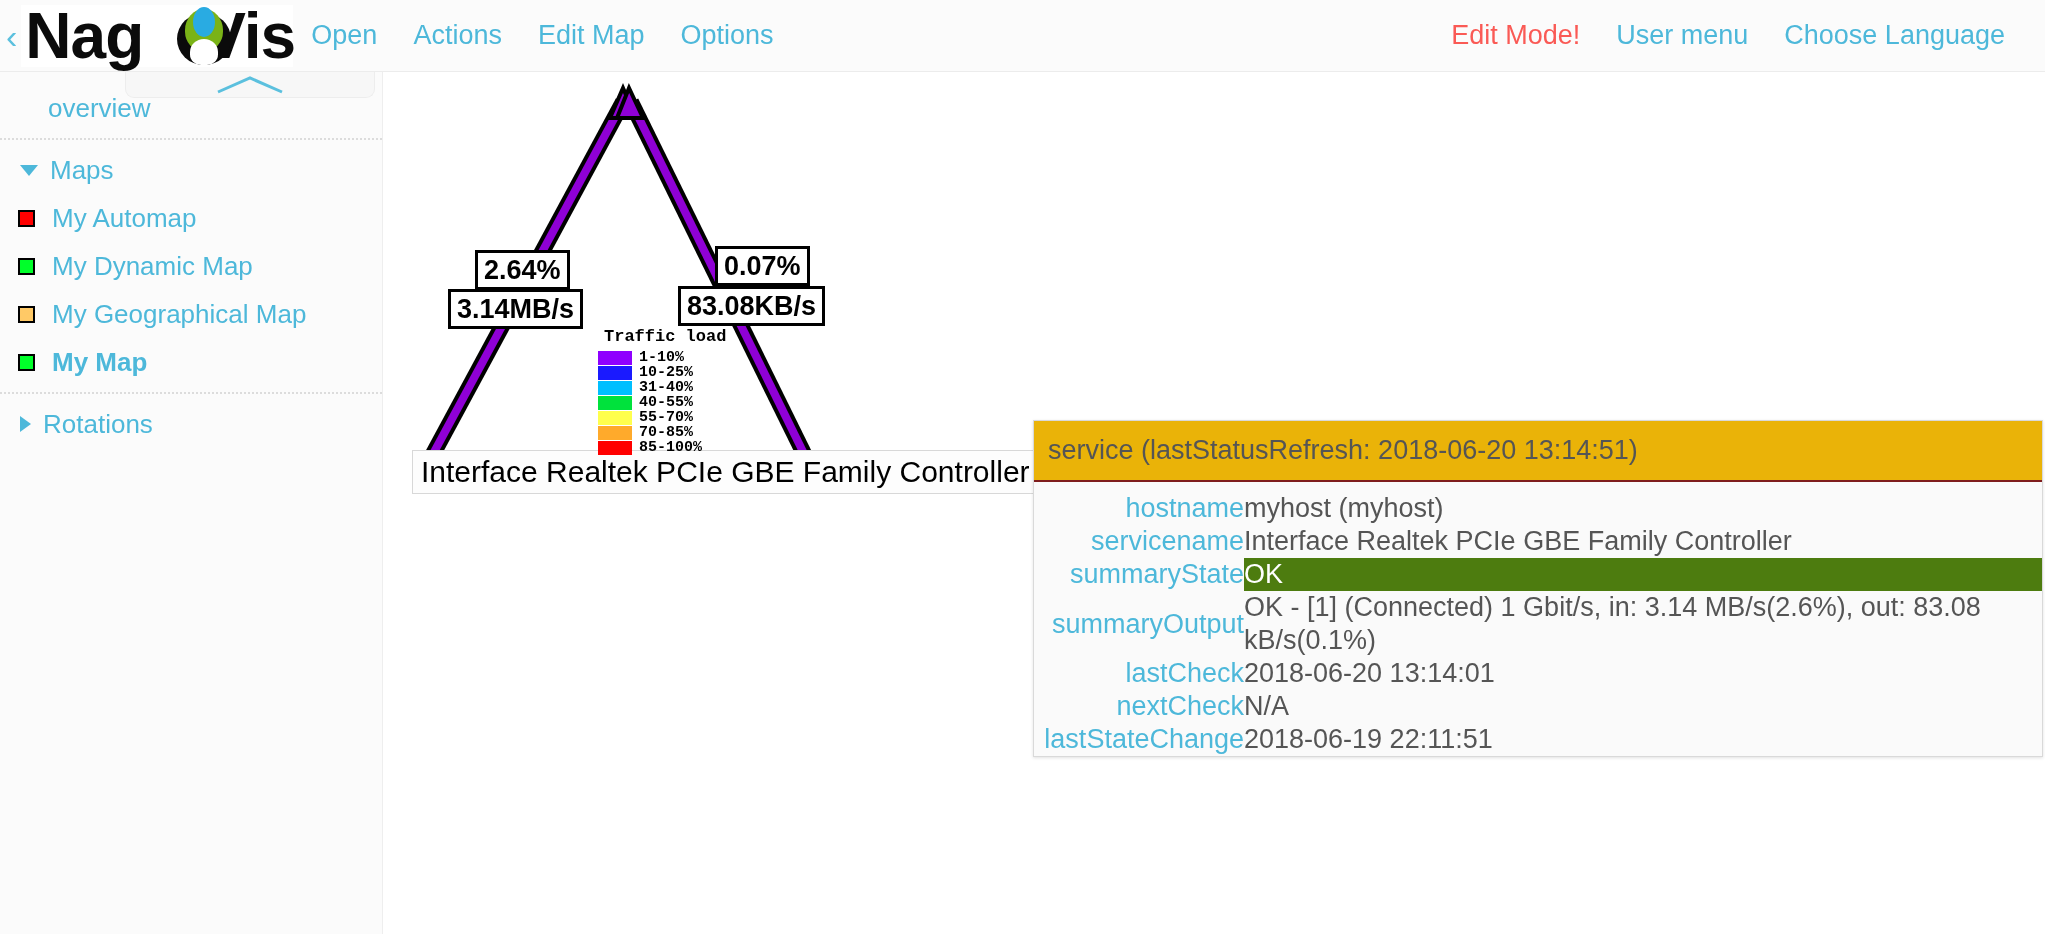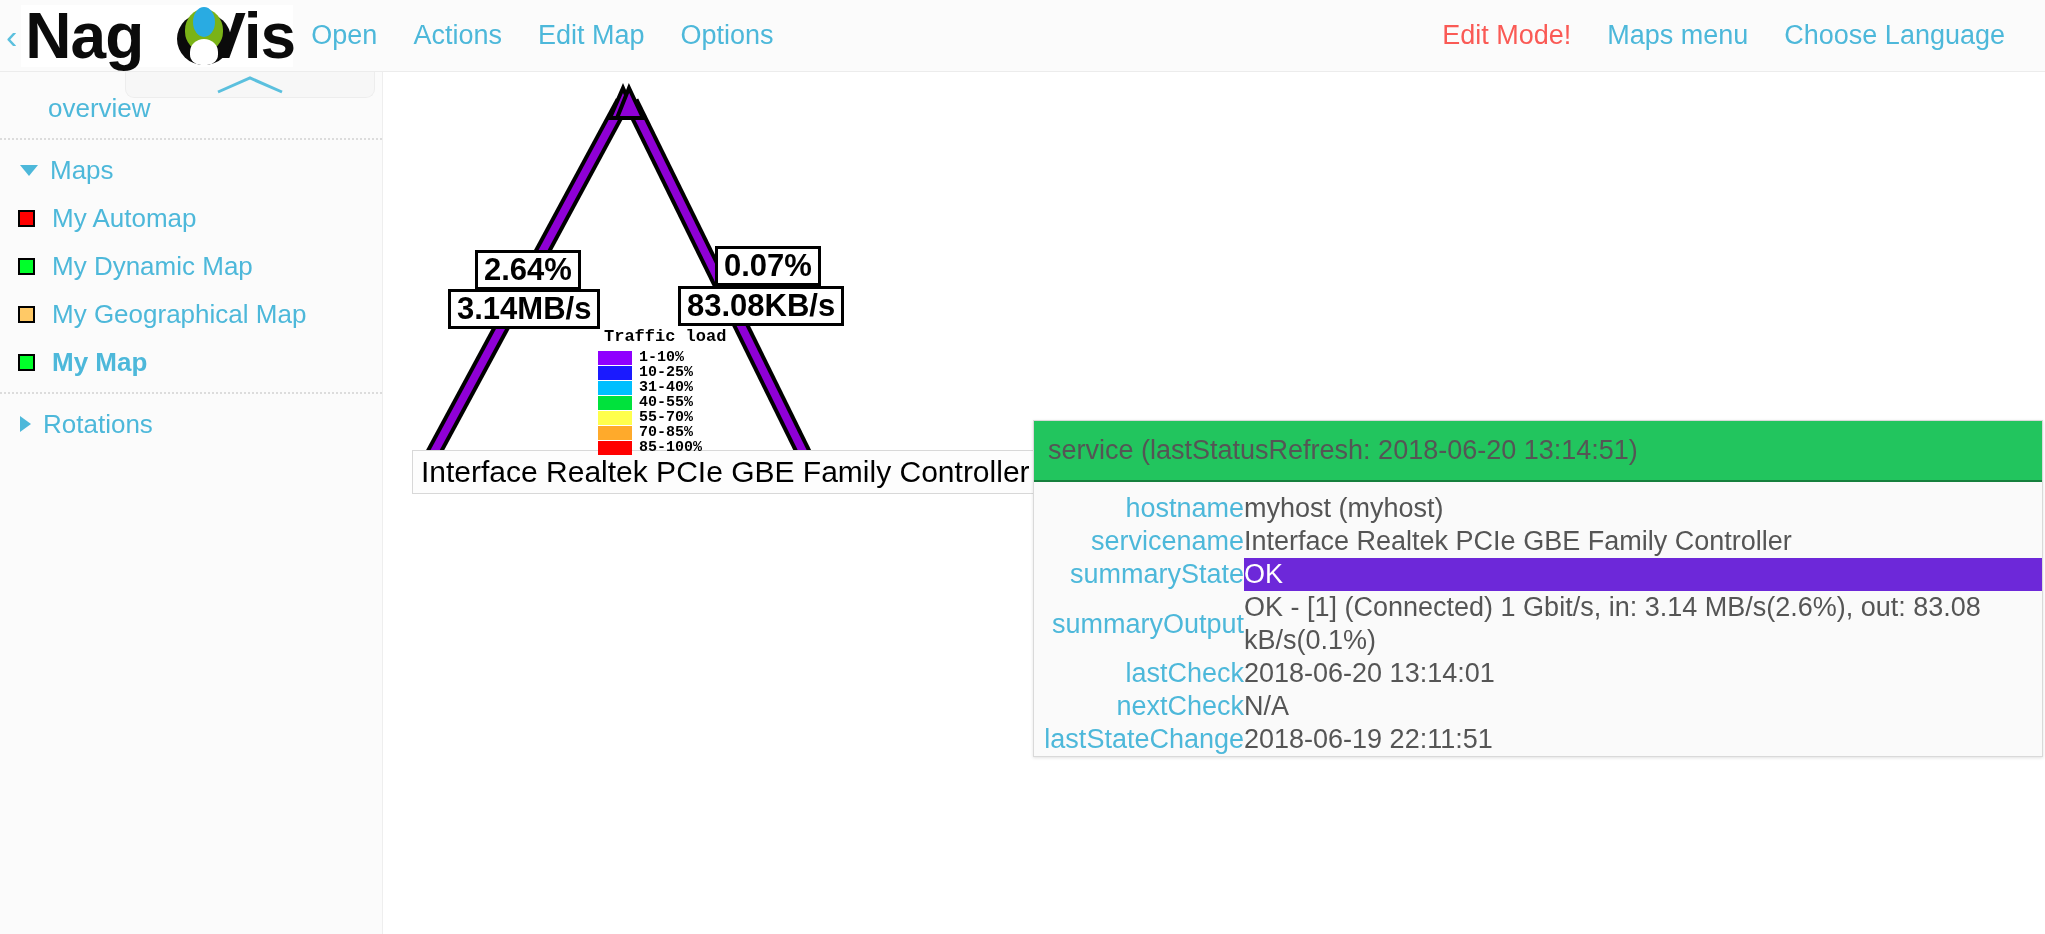--- a/index.html
+++ b/index.html
@@ -120,21 +120,21 @@
     background:#ffffff; overflow:hidden;
   }
   #map-svg { position:absolute; left:0; top:0; }
 
   .line-label {
     position:absolute;
     background:#ffffff;
     border:3px solid #000000;
     color:#000000;
     font-family:"Liberation Sans", sans-serif;
-    font-size:31px; font-weight:700;
+    font-size:27px; font-weight:700;
     padding:0 6px;
     line-height:34px;
     white-space:nowrap;
     z-index:12;
     cursor:pointer;
   }
   .obj-label {
     position:absolute;
     background:#fdfdfd;
     border:1px solid #d8d8d8;
@@ -168,42 +168,42 @@
     width:1010px;
     background:#fafafa;
     border:1px solid #d9d9d9;
     box-shadow:0 1px 3px rgba(0,0,0,.12);
     z-index:60;
     font-family:"Liberation Sans", sans-serif;
   }
   #tooltip-header {
     padding:14px 0 14px 14px;
     font-size:27px; color:#555555;
-    background:#22c55e;
-    border-bottom:2px solid #15803d;
+    background:#eab308;
+    border-bottom:2px solid #7f1d1d;
     white-space:nowrap;
   }
   #tooltip-table { width:100%; border-collapse:collapse;margin-top:10px; }
   #tooltip-table td { vertical-align:middle; padding:0; }
   td.tt-key {
     width:210px;
     text-align:right;
     color:#4db8da;
     font-size:27px;
     padding:9px 16px 9px 0;
     white-space:nowrap;
   }
   td.tt-val {
     color:#555555;
     font-size:27px;
     padding:9px 10px 9px 12px;
     line-height:33px;
   }
   td.tt-val.state-ok {
-    background:#6d28d9;
+    background:#4d7c0f;
     color:#ffffff;
     padding:14px 10px 14px 12px;
   }
 </style>
 </head>
 <body>
 
 <div id="app">
 
   <div id="header">
@@ -219,21 +219,21 @@
         </span>
         <span class="logo-text logo-vis">Vis</span>
       </div>
       <a class="nav-link">Open</a>
       <a class="nav-link">Actions</a>
       <a class="nav-link">Edit Map</a>
       <a class="nav-link">Options</a>
     </div>
     <div id="header-right">
       <a class="nav-link edit-mode">Edit Mode!</a>
-      <a class="nav-link">Maps menu</a>
+      <a class="nav-link">User menu</a>
       <a class="nav-link">Choose Language</a>
     </div>
   </div>
 
   <div id="collapse-tab">
     <svg width="160" height="22" viewBox="0 0 160 22">
       <polyline points="48,18 80,4 112,18" fill="none" stroke="#5bc0de" stroke-width="3"></polyline>
     </svg>
   </div>
 

